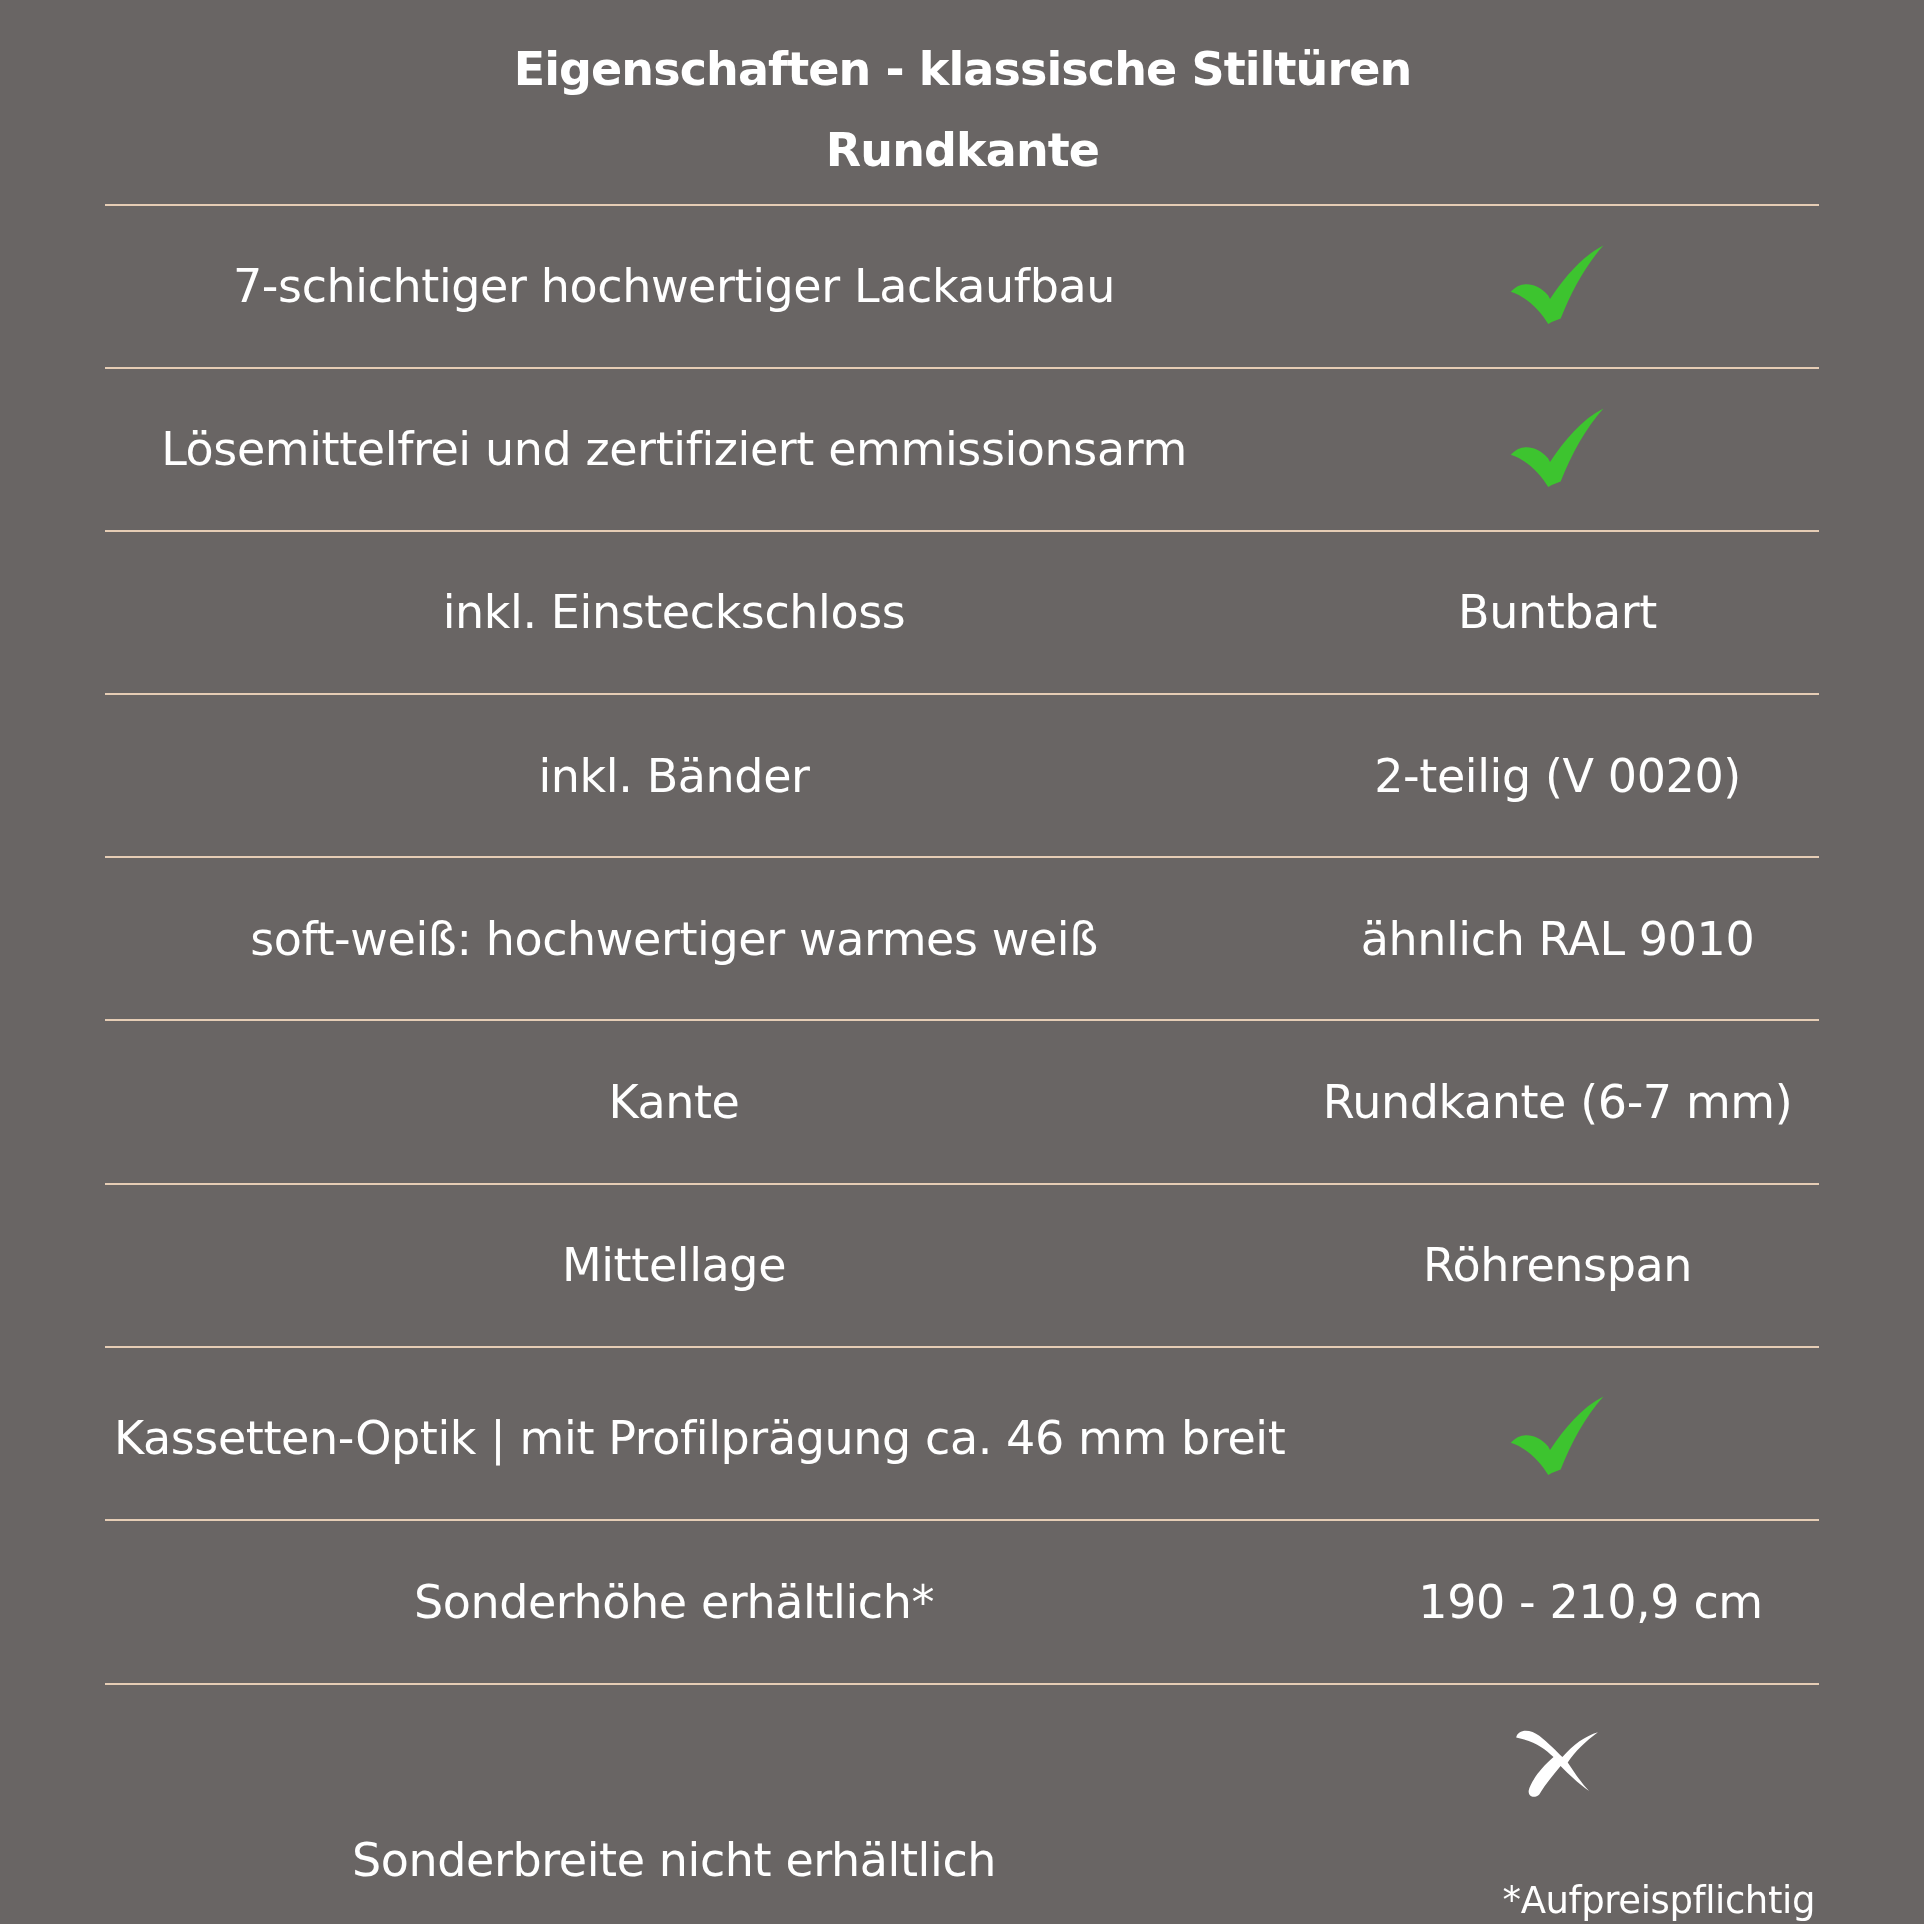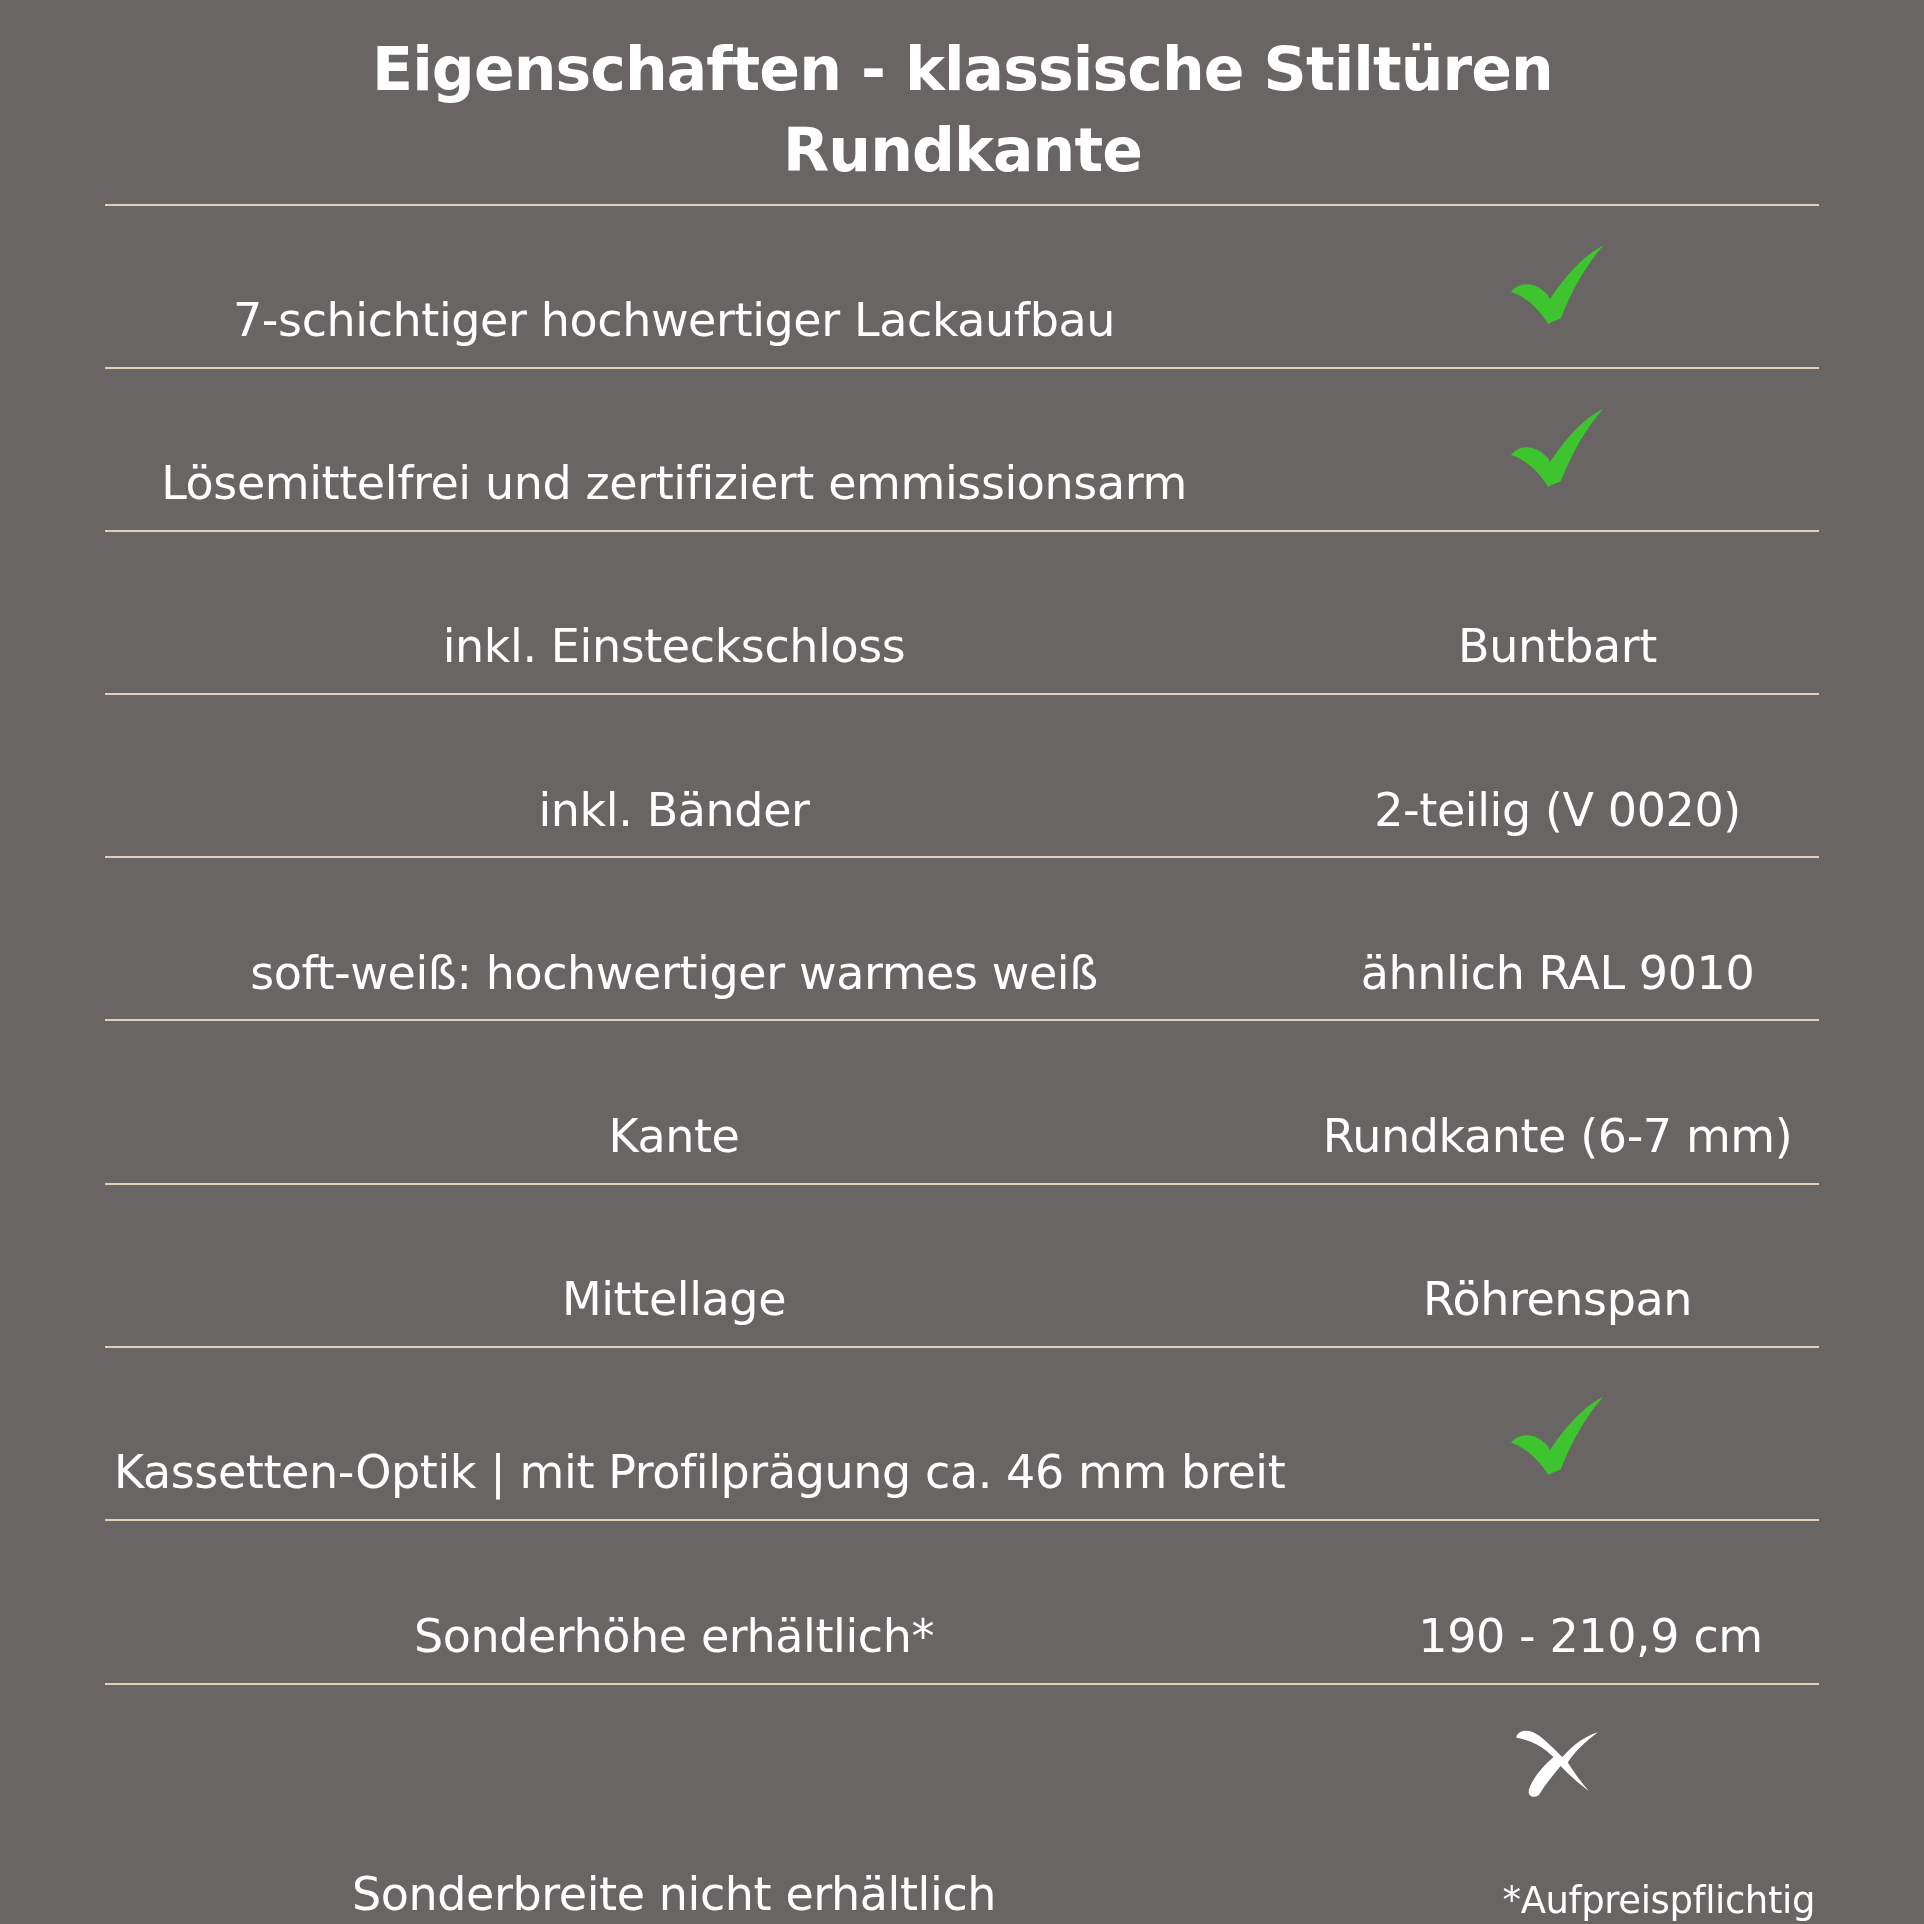--- a/index.html
+++ b/index.html
@@ -14,21 +14,21 @@
       overflow: hidden;
       font-family: "DejaVu Sans", sans-serif;
       color: #ffffff;
     }
     .title {
       position: absolute;
       left: 0;
       width: 1925px;
       text-align: center;
       font-weight: bold;
-      font-size: 60px;
+      font-size: 46px;
       line-height: 80px;
       letter-spacing: -0.9px;
     }
     .title.l1 { top: 29px; }
     .title.l2 { top: 110px; }
 
     .divider {
       position: absolute;
       left: 105px;
       width: 1714px;
@@ -37,21 +37,20 @@
     }
 
     .cell {
       position: absolute;
       height: 71px;
       line-height: 71px;
       text-align: center;
       white-space: nowrap;
       font-size: 46px;
       letter-spacing: -0.4px;
-      margin-top: 34px;
     }
     .cell.left {
       left: 50px;
       width: 1248px;
     }
     .cell.right {
       left: 1201px;
       width: 713px;
     }
 

